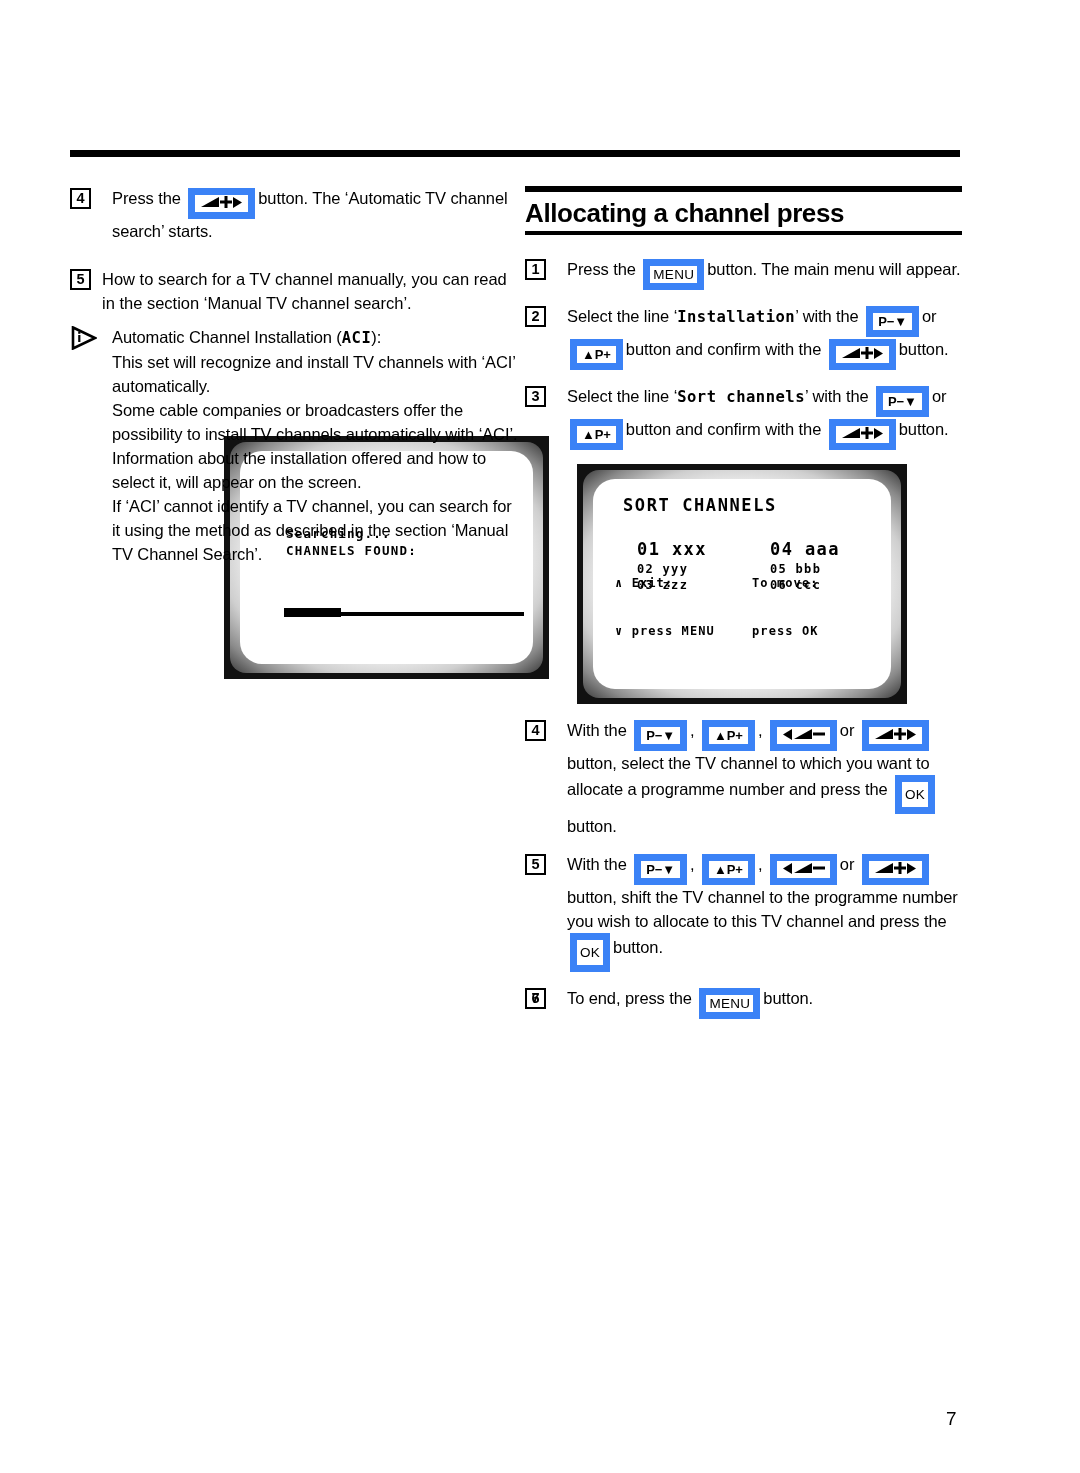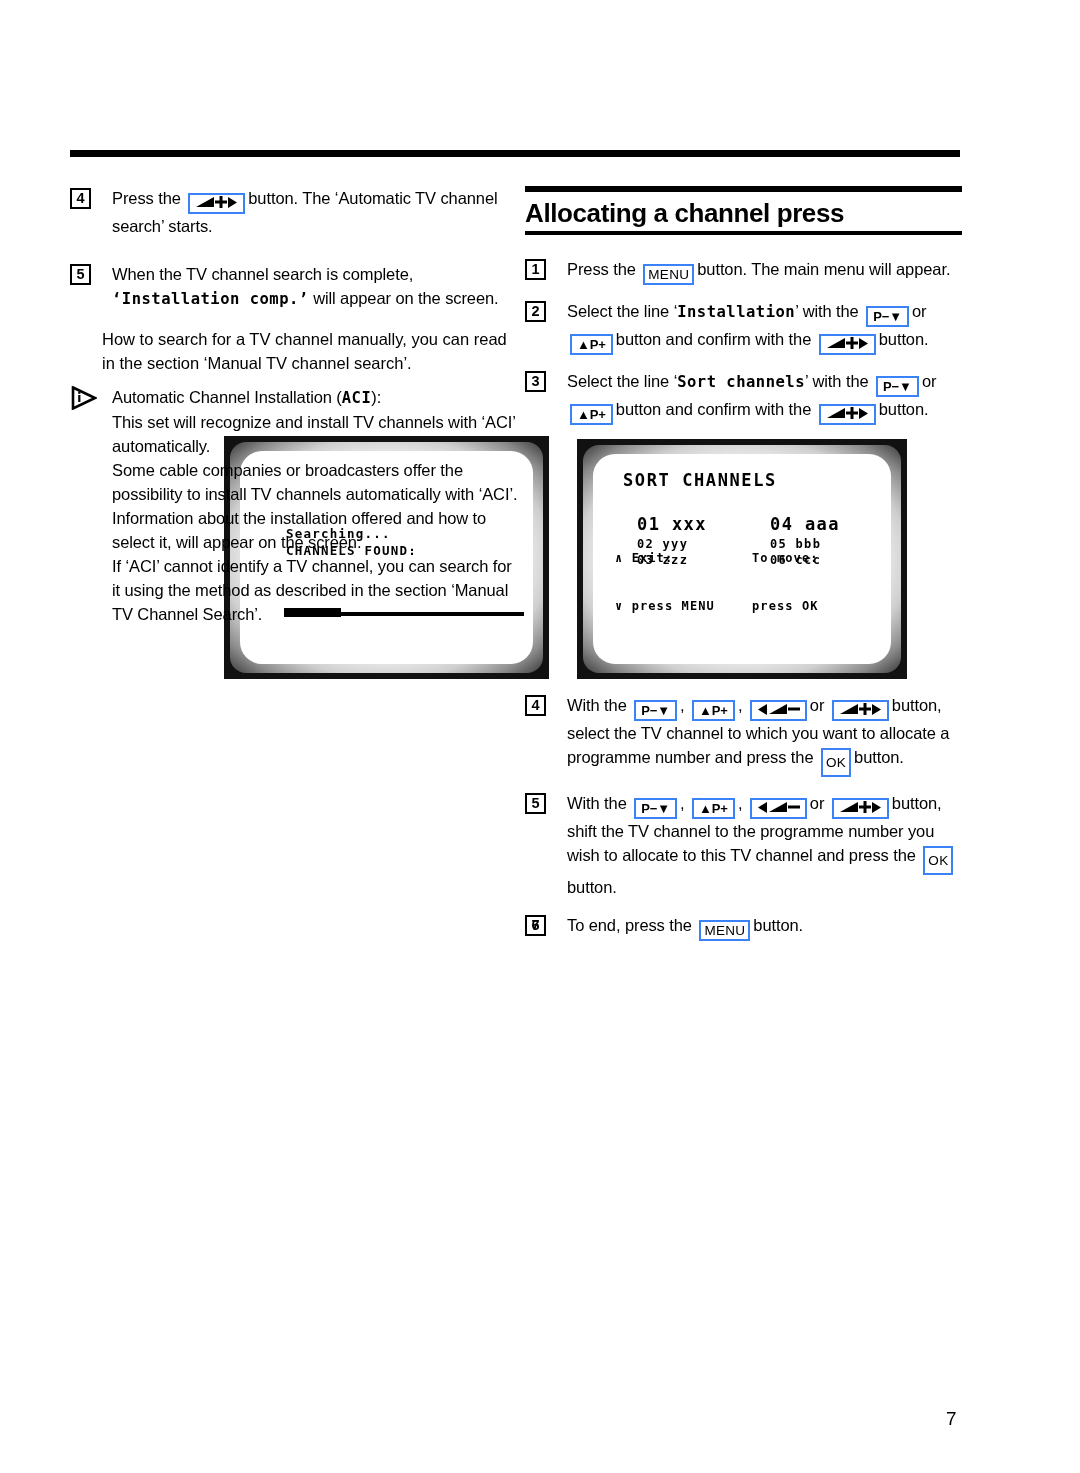--- a/index.html
+++ b/index.html
@@ -89,21 +89,21 @@
   .osd {
     font-family: "DejaVu Sans Mono", monospace;
     font-weight: bold;
     font-size: 15.5px;
     letter-spacing: 0.5px;
   }
 
   
   .key {
     display: inline-block;
-    border: 2px solid #3b82f6;
+    border: 7px solid #3b82f6;
     padding: 0 5px;
     margin: 0 3px;
     vertical-align: -4px;
     line-height: 17px;
     height: 17px;
     white-space: nowrap;
     font-family: "Liberation Sans", sans-serif;
     font-size: 13px;
     font-weight: bold;
     background: #fff;
@@ -315,22 +315,20 @@
             <div>CHANNELS FOUND:</div>
           </div>
           <div class="progress-track"></div>
           <div class="progress-fill"></div>
         </div>
       </div>
     </div>
 
     <div class="step" style="margin-top:24px;">
       <span class="step-num">5</span>
-      <span class="body-text"><span>When the TV channel search is complete,</span><br>
-        <span class="osd">‘Installation comp.’</span> <span>will appear on the screen.</span></span>
     </div>
 
     <div class="para" style="margin-top:16px;margin-left:32px;">How to search for a TV channel manually, you can read in the section ‘Manual TV channel search’.</div>
 
     <div class="tip">
       <span class="tip-icon">
         <svg width="26" height="24" viewBox="0 0 26 24">
           <polygon points="2,1.5 24,12 2,22.5" fill="none" stroke="#000" stroke-width="2.6" stroke-linejoin="miter"></polygon>
           <rect x="7.2" y="9" width="2.2" height="7" fill="#000"></rect>
           <rect x="7.2" y="5.6" width="2.2" height="2.2" fill="#000"></rect>

